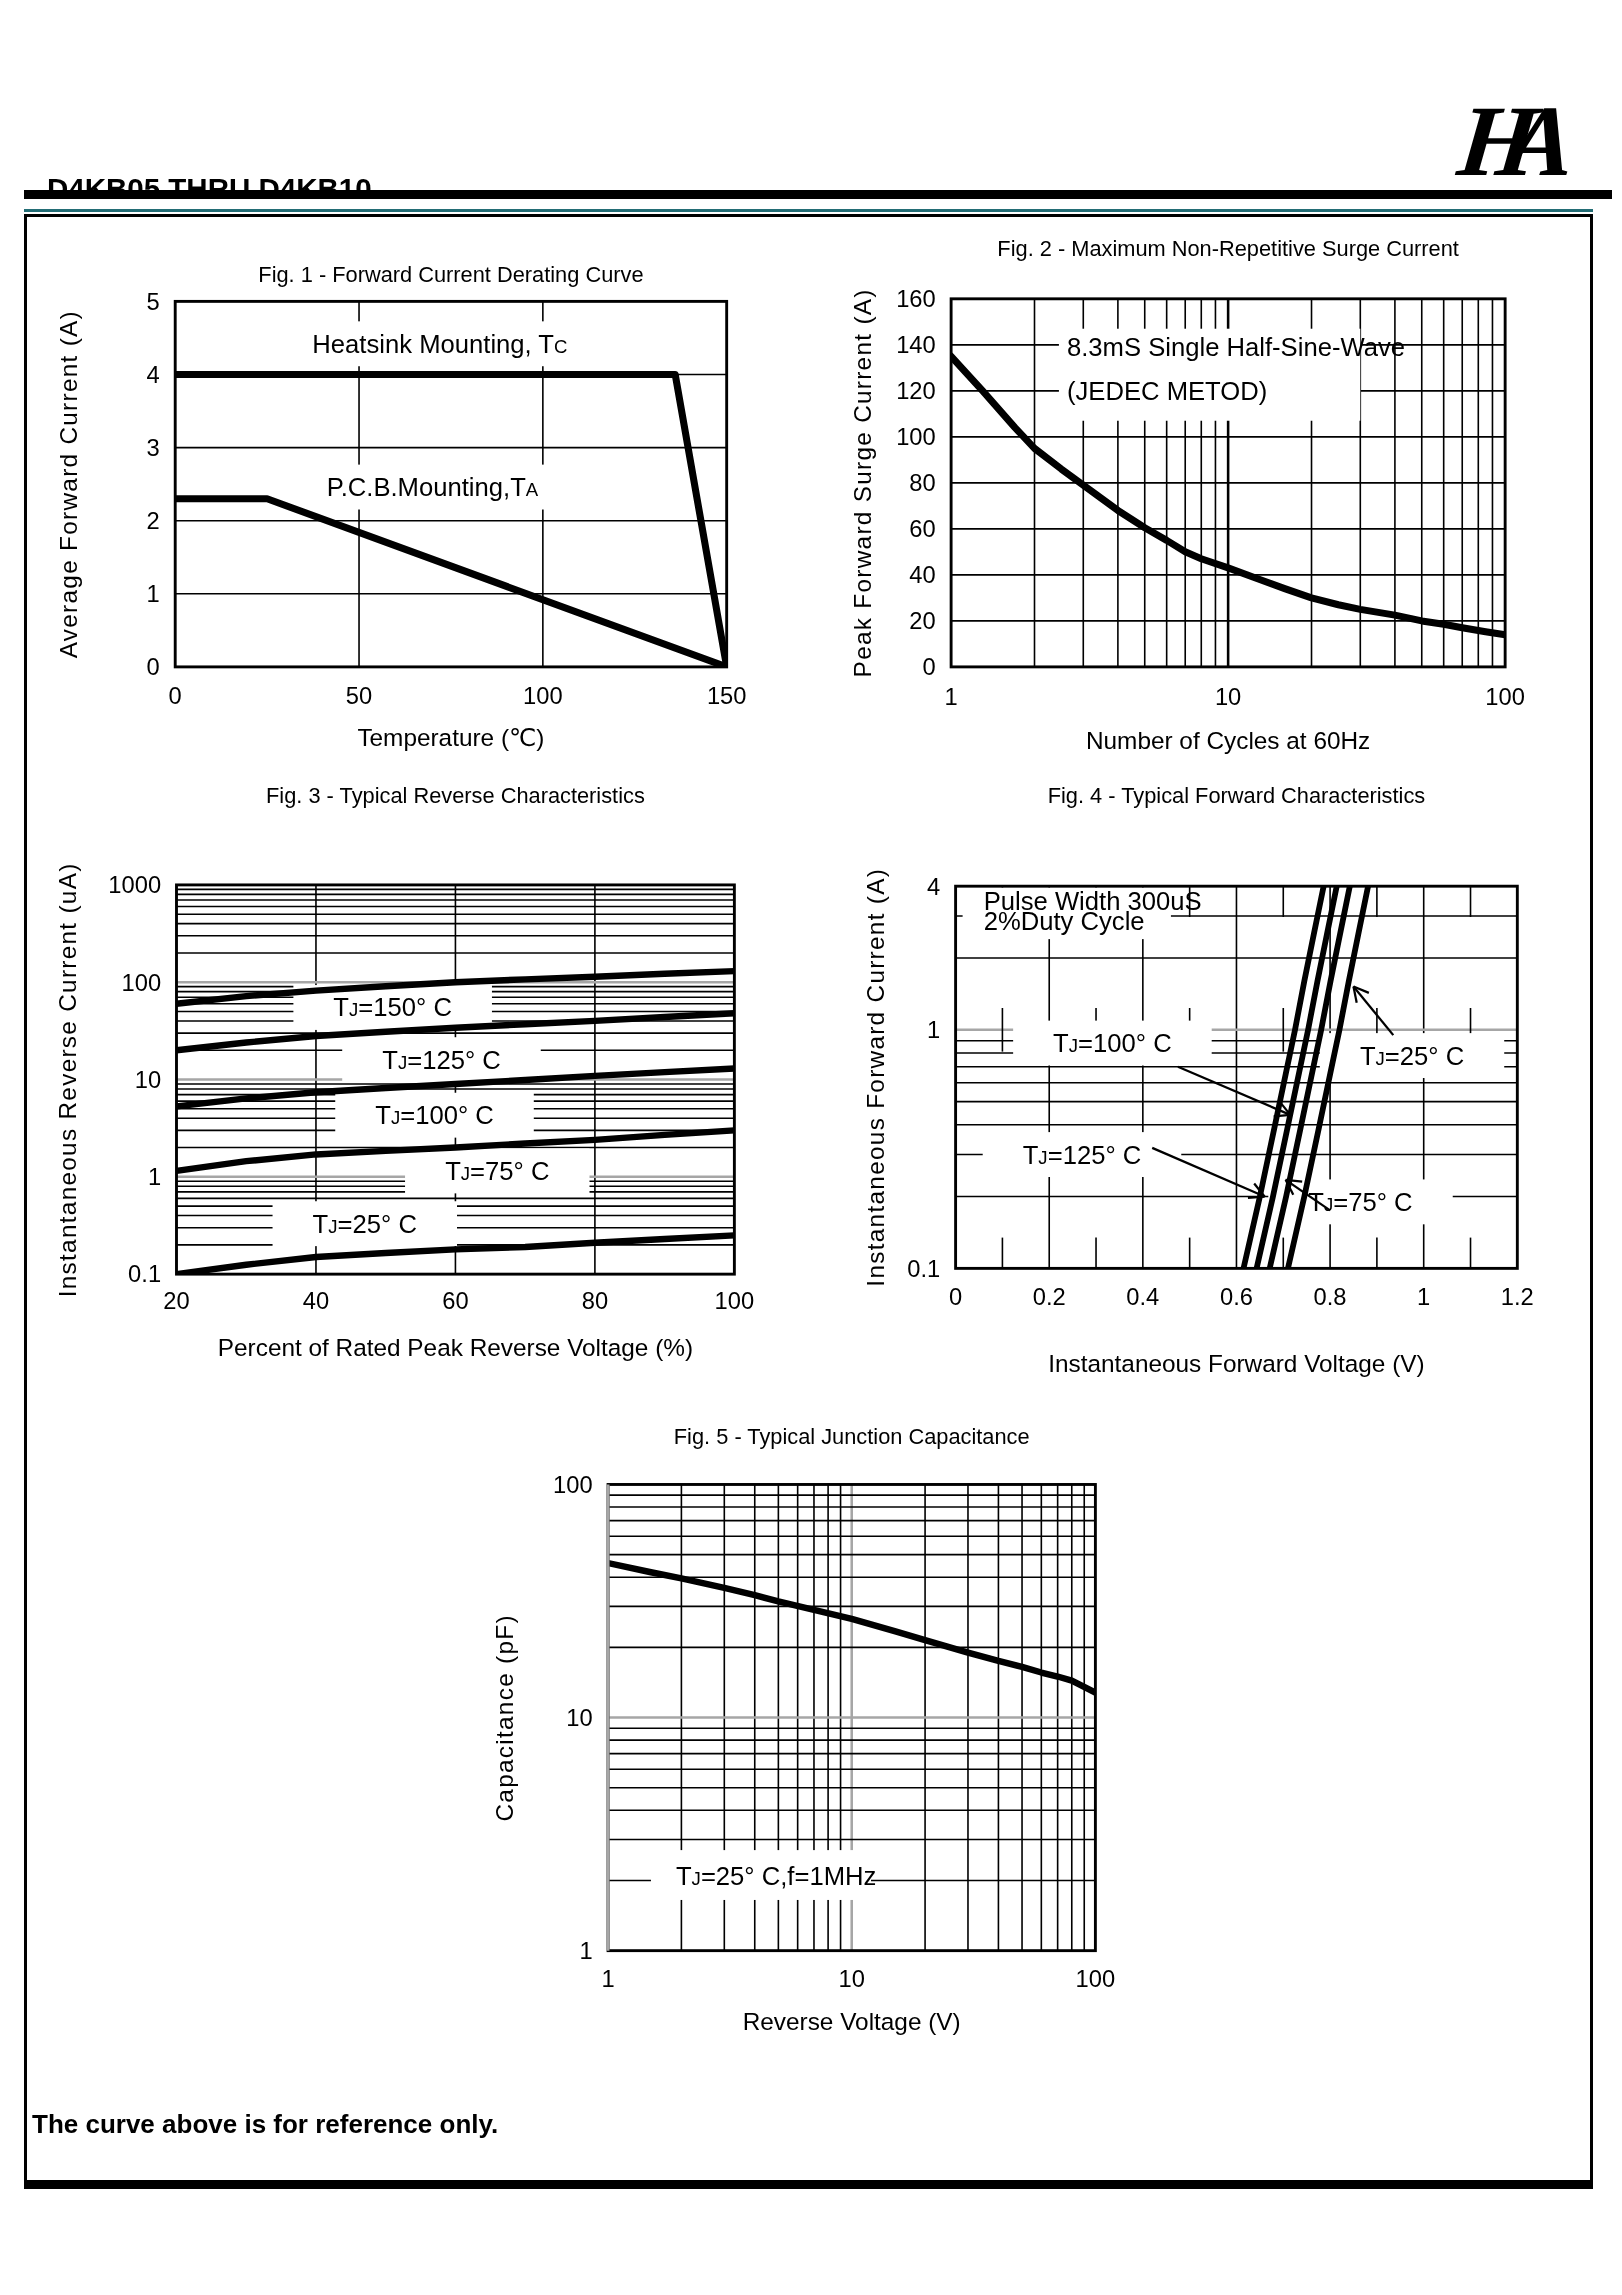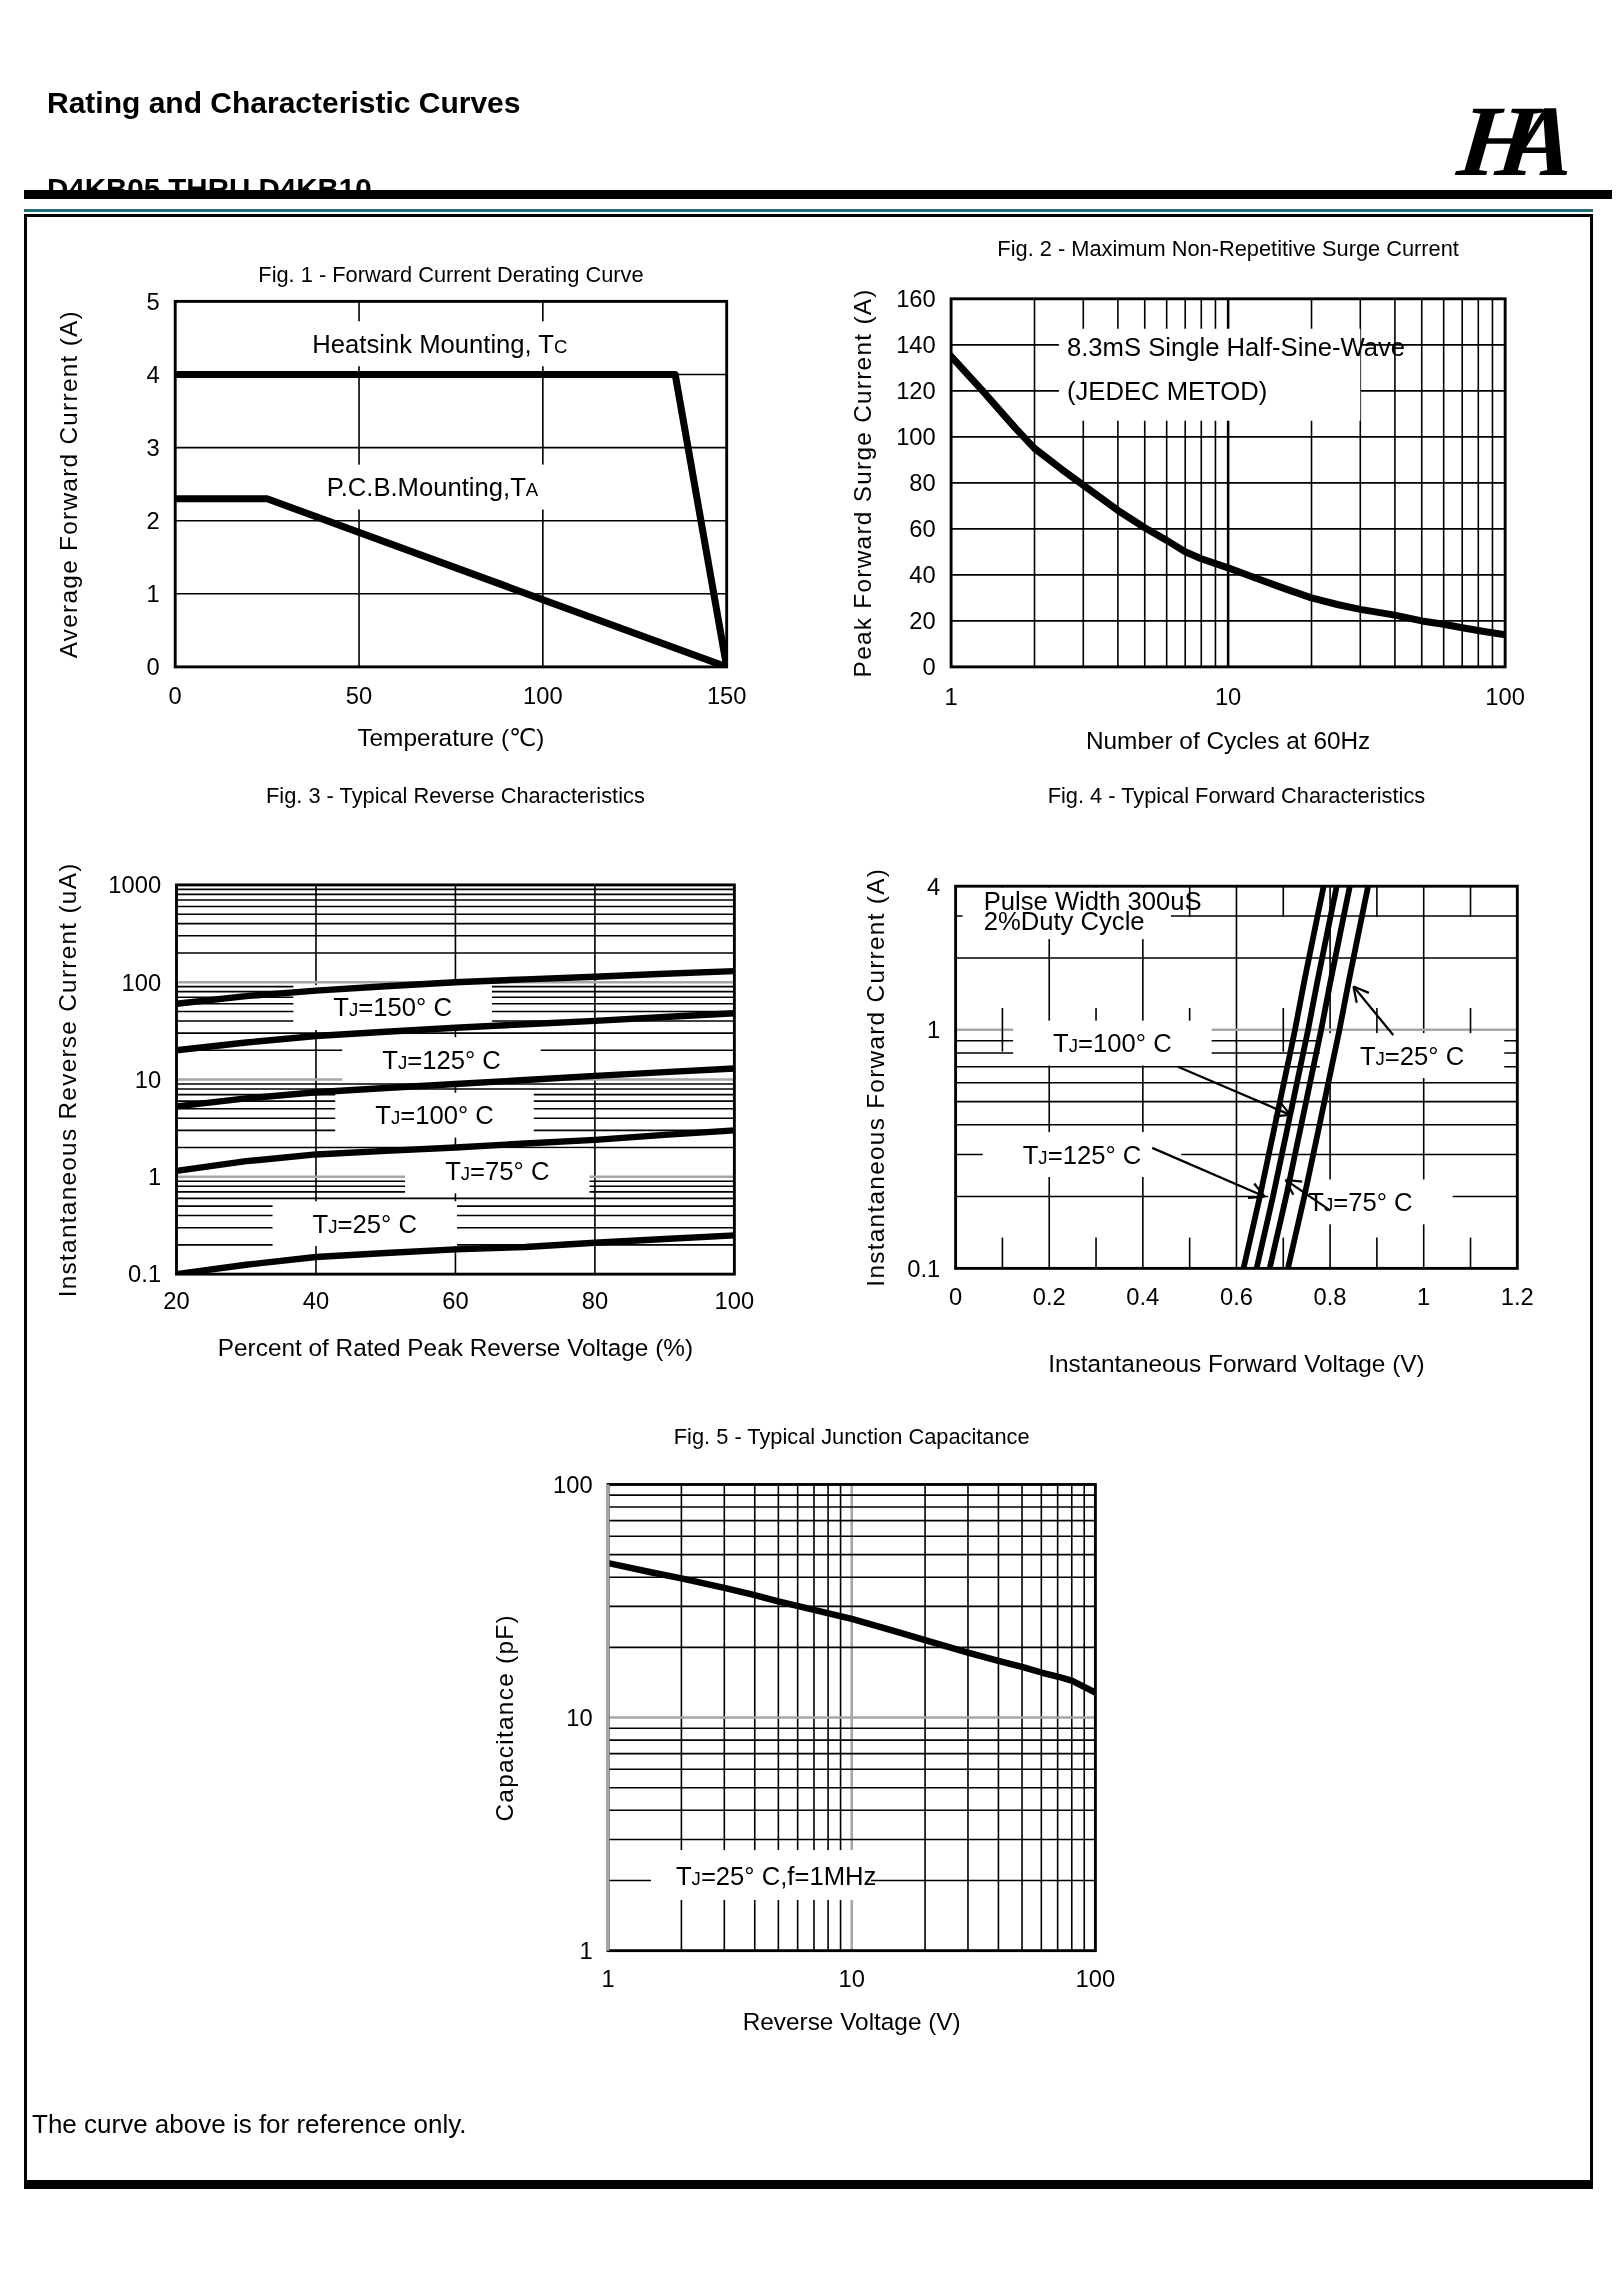--- a/index.html
+++ b/index.html
@@ -8,27 +8,26 @@
   .hdr-title{position:absolute;left:47px;top:86px;font-size:30px;font-weight:bold;white-space:nowrap;}
   .hdr-part{position:absolute;left:47px;top:142px;font-size:29.5px;font-weight:bold;white-space:nowrap;margin-top:30px;}
   .logo{position:absolute;right:41px;top:95px;height:93px;line-height:93px;
         font-family:"Liberation Serif","DejaVu Serif",serif;font-style:italic;font-weight:bold;
         font-size:101px;letter-spacing:-0.30em;padding-right:37px;transform:skewX(-6deg);}
   .hdr-rule{position:absolute;left:24px;top:190px;width:1588px;height:9px;background:#000;}
   .accent-line{position:absolute;left:24px;top:209px;width:1569px;height:2.6px;}
   .frame{position:absolute;left:24px;top:214px;width:1569px;height:1975px;box-sizing:border-box;
          border:3.2px solid #000;border-bottom-width:9.6px;background:transparent;}
   .charts-svg{position:absolute;left:0;top:0;font-family:"Liberation Sans","DejaVu Sans",sans-serif;}
-  .footnote{position:absolute;left:32px;top:2109px;font-size:26px;white-space:nowrap;}
+  .footnote{position:absolute;left:32px;top:2109px;font-size:26px;white-space:nowrap;font-weight:bold;}
 </style>
 </head>
 <body>
 
 <div class="page">
-  <div class="hdr-title">Rating and Characteristic Curves</div>
   <div class="hdr-part">D4KB05 THRU D4KB10</div>
   <div class="logo">HA</div>
   <div class="hdr-rule"></div>
   <div class="accent-line" id="accent-line" style="background: rgb(35, 109, 117);"></div>
   <div class="frame"></div>
   <svg id="charts-canvas-svg" class="charts-svg" width="1622" height="2295" viewBox="0 0 2529 3579">
       <g>
         <g>
           <line x1="559.6666666666666" y1="470" x2="559.6666666666666" y2="1040" stroke="#000" stroke-width="2.5"></line>
           <line x1="846.3333333333333" y1="470" x2="846.3333333333333" y2="1040" stroke="#000" stroke-width="2.5"></line>

